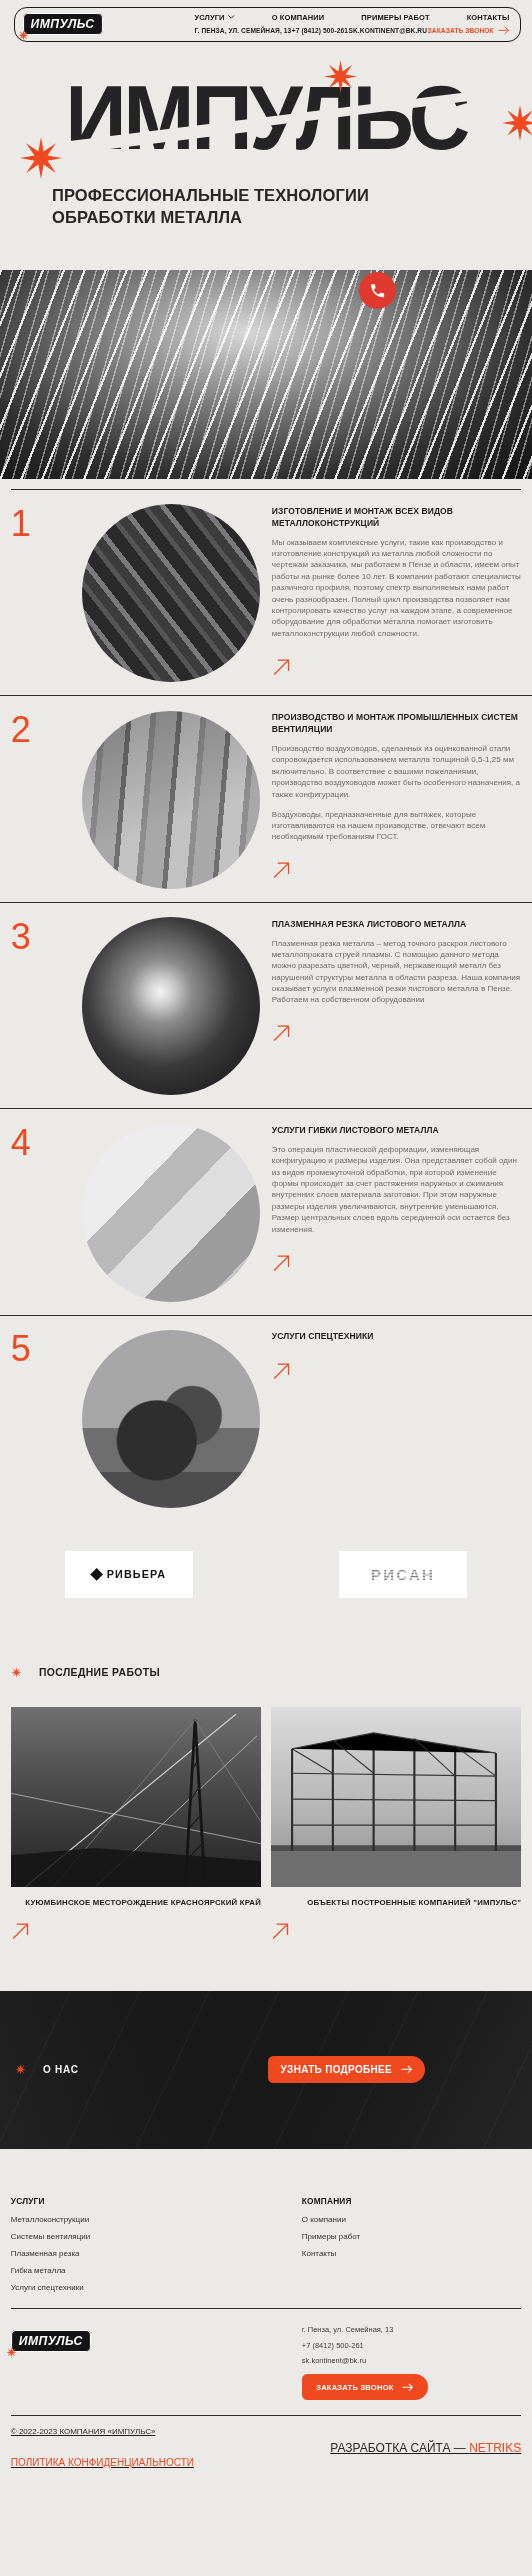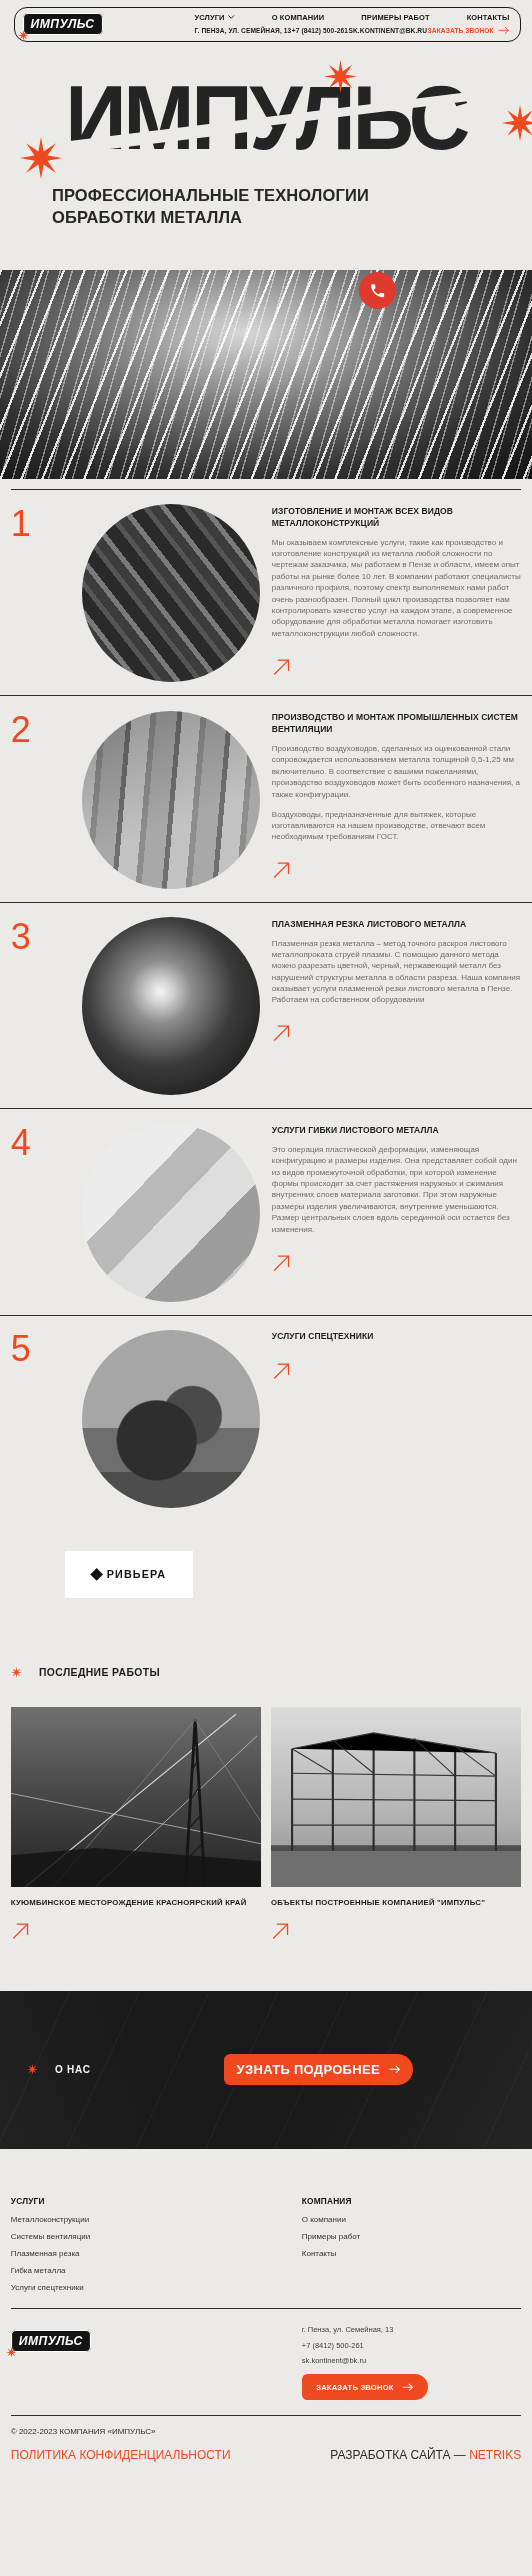--- a/index.html
+++ b/index.html
@@ -91,53 +91,53 @@
     font-size:15px; font-weight:bold; letter-spacing:2.2px; color:#9a9a9a;
     background:repeating-linear-gradient(0deg,#7e7e7e 0 1.4px,#c6c6c6 1.4px 2.9px);
     -webkit-background-clip:text; background-clip:text; -webkit-text-fill-color:transparent;
   }
 
   
   .works-grid { display:grid; grid-template-columns:1fr 1fr; gap:10px; margin:29px 10.8px 0; }
   .work-photo { height:180px; overflow:hidden; }
   .work-photo.left { background:linear-gradient(180deg,#707070 0%,#4a4a4a 45%,#242424 100%); }
   .work-photo.right { background:linear-gradient(180deg,#dcdcdc 0%,#b3b3b3 60%,#8a8a8a 100%); }
-  .work-caption { margin-top:11.5px; font-size:7.8px; font-weight:bold; letter-spacing:0.2px; color:#1c1c1c; }
+  .work-caption { margin-top:11.5px; font-size:7.8px; font-weight:bold; letter-spacing:0.2px; color:#1c1c1c;text-align:right; }
 
   
   .about {
-    margin-top:50px; height:158px; display:flex; align-items:center; padding:0 27px;
+    margin-top:50px; height:158px; display:flex; align-items:center; padding:0 15px;
     background:
       linear-gradient(300deg, rgba(255,255,255,.05) 0%, rgba(255,255,255,0) 38%),
       linear-gradient(70deg, rgba(255,255,255,.04) 0%, rgba(255,255,255,0) 30%),
       repeating-linear-gradient(115deg, rgba(255,255,255,.03) 0 1.4px, rgba(255,255,255,0) 1.4px 63px),
       #191919;
   }
   .about-label-group { display:flex; align-items:center; gap:17.3px; }
   .about-label { color:#f4f4f4; font-size:10px; font-weight:bold; letter-spacing:0.7px; }
   .btn {
     background:#f0481f; color:#fff; border:none; cursor:pointer;
     display:flex; align-items:center; gap:8.6px;
     font-family:"Liberation Sans", sans-serif; font-weight:bold;
     border-radius:6.5px 16px 16px 6.5px;
   }
-  .about-btn { margin-left:auto; margin-right:92px; font-size:13px; letter-spacing:0.3px; padding:8px 13px;justify-content:space-between; }
+  .about-btn { margin-left:auto; margin-right:92px; font-size:10px; letter-spacing:0.3px; padding:8px 13px;justify-content:space-between; }
 
   
   .footer-cols { display:grid; grid-template-columns:291px 1fr; padding:47px 10.8px 0; }
   .footer-col-title { font-size:8.3px; font-weight:bold; color:#141414; margin-bottom:9.3px; letter-spacing:0.2px; }
   .footer-link { font-size:8px; color:#333; margin-bottom:8px; cursor:pointer; }
   .footer-rule { border-top:1.2px solid #2e2e2e; margin:8.6px 10.8px 0; }
   .footer-mid { display:grid; grid-template-columns:291px 1fr; padding:16px 10.8px 0; align-items:start; }
   .footer-logo-wrap { padding-top:4.3px; width:max-content; }
   .contact-line { font-size:7.5px; color:#3d3d3d; margin-bottom:6.5px; }
   .footer-call-btn { margin-top:8.6px; font-size:7.6px; letter-spacing:0.2px; padding:8.6px 14.4px; }
-  .footer-bottom { display:flex; justify-content:space-between; align-items:flex-end; padding:11.5px 10.8px 0; }
+  .footer-bottom { display:flex; justify-content:space-between; align-items:center; padding:11.5px 10.8px 0;text-decoration:underline; }
   .copyright { font-size:8px; color:#2c2c2c; }
-  .privacy { margin-top:12px; font-size:12px; color:#f0481f; cursor:pointer; }
+  .privacy { margin-top:21px; font-size:10px; color:#f0481f; cursor:pointer; }
   .credits { font-size:12px; color:#2c2c2c; }
 </style>
 </head>
 <body>
 
 <svg width="0" height="0" style="position:absolute">
   <defs>
     <polygon id="star8" points="24,12 15.7,13.5 20.5,20.5 13.5,15.7 12,24 10.5,15.7 3.5,20.5 8.3,13.5 0,12 8.3,10.5 3.5,3.5 10.5,8.3 12,0 13.5,8.3 20.5,3.5 15.7,10.5"></polygon>
   </defs>
 </svg>
@@ -265,20 +265,23 @@
         </svg>
     </div>
   </div>
 </section>
 
 <section>
   <div class="clients-row">
     <div class="logo-card">
       <span class="riviera-mark"></span>
       <span class="riviera-text">РИВЬЕРА</span>
+    </div>
+    <div class="logo-card">
+      <span class="risan-text">РИСАН</span>
     </div>
   </div>
 </section>
 
 <section style="margin-top:69px;">
   <div class="section-head">
     <svg width="10.8" height="10.8" viewBox="0 0 24 24" fill="#f0481f">
         <use href="#star8"></use>
       </svg>
     <span class="label">ПОСЛЕДНИЕ РАБОТЫ</span>

